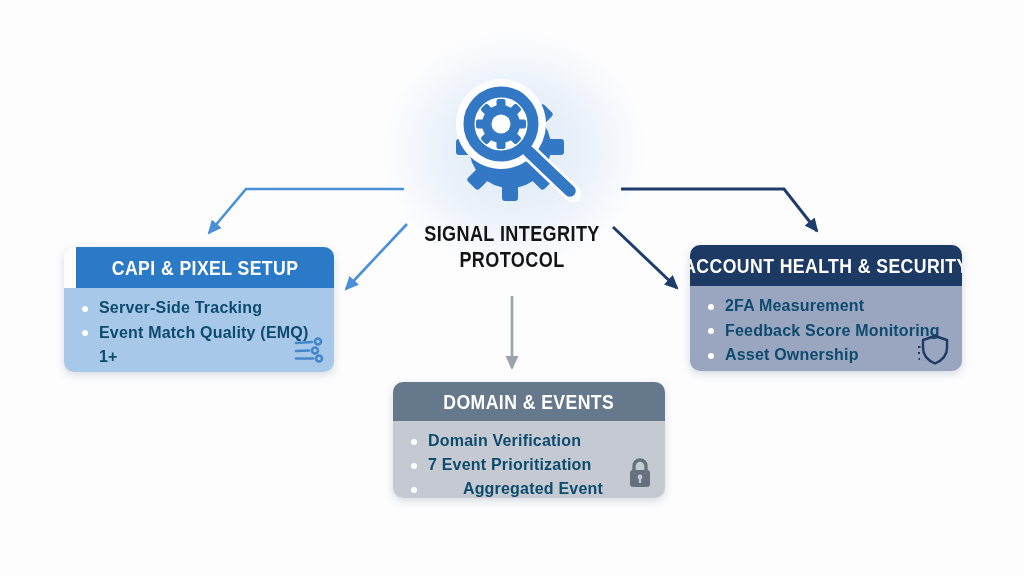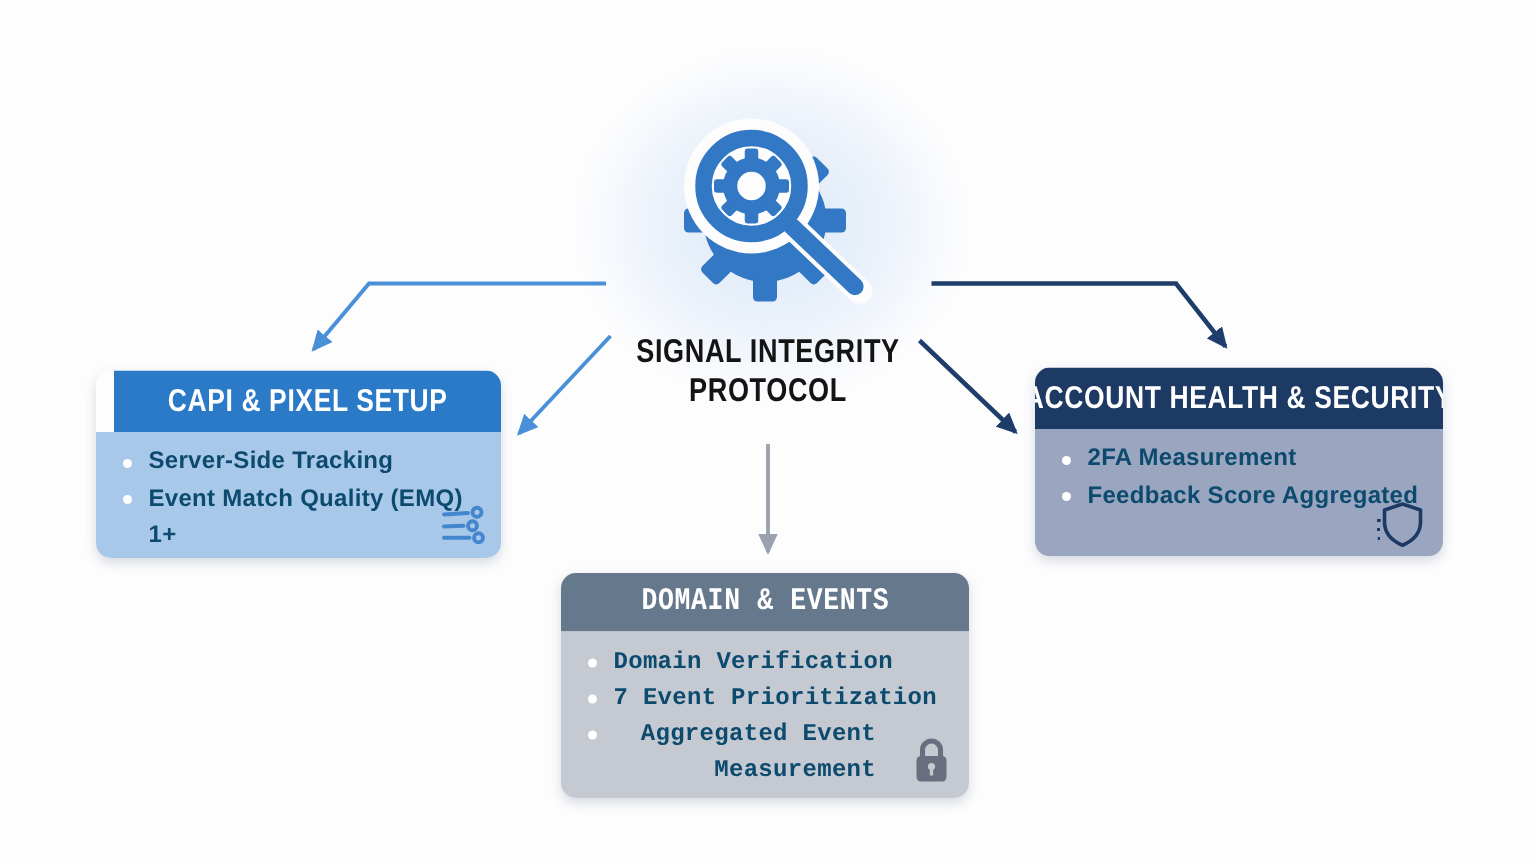--- a/index.html
+++ b/index.html
@@ -36,21 +36,21 @@
   .box li::before{
     content:"";position:absolute;left:0;top:9.5px;width:6px;height:6px;
     border-radius:50%;background:#fff;
   }
   #box-capi{left:64px;top:247px;width:270px;height:125px;}
   #box-capi .box-header{background:#2b7ac7;margin-left:12px;}
   #box-capi .box-body{background:#a8c8ea;}
   #box-account{left:690px;top:245px;width:272px;height:126px;}
   #box-account .box-header{background:#1d3a64;}
   #box-account .box-body{background:#9aa6c0;}
-  #box-domain{left:374px;top:382px;width:272px;height:150px;font-family:Liberation Mono, monospace;}
+  #box-domain{left:393px;top:382px;width:272px;height:116px;}
   #box-domain .box-header{background:#66788c;height:39px;}
   #box-domain .box-body{background:#c5cad2;height:calc(100% - 39px);}
   #box-domain li{line-height:24px;}
   #box-domain li:last-child{max-width:175px;text-align:right;}
   .corner-icon{position:absolute;}
   #sliders-icon{right:10px;bottom:8px;}
   #shield-icon{right:12px;bottom:6px;}
   #lock-icon{right:12px;bottom:8px;}
   .arrows{position:absolute;left:0;top:0;width:1024px;height:576px;pointer-events:none;}
 </style>
@@ -142,21 +142,22 @@
     </div>
   </div>
 
   <div class="box" id="box-account">
     <div class="box-header">
       <span>ACCOUNT HEALTH &amp; SECURITY</span>
     </div>
     <div class="box-body">
       <ul>
         <li>2FA Measurement</li>
-        <li>Feedback Score Aggregated</li>
+        <li>Feedback Score Monitoring</li>
+        <li>Asset Ownership</li>
       </ul>
       <svg class="corner-icon" id="shield-icon" width="34" height="32" viewBox="0 0 34 32">
         <g stroke="#1d3a64" fill="none">
           <path d="M19 3 L31 7 V15 C31 23 26 27.5 19 30.5 C12 27.5 7 23 7 15 V7 Z" stroke-width="2.4" stroke-linejoin="round"></path>
           <line x1="2" y1="14" x2="4.5" y2="14" stroke-width="2"></line>
           <line x1="2" y1="20" x2="4" y2="20" stroke-width="2"></line>
           <line x1="2.5" y1="26" x2="4" y2="26" stroke-width="2"></line>
         </g>
       </svg>
     </div>

